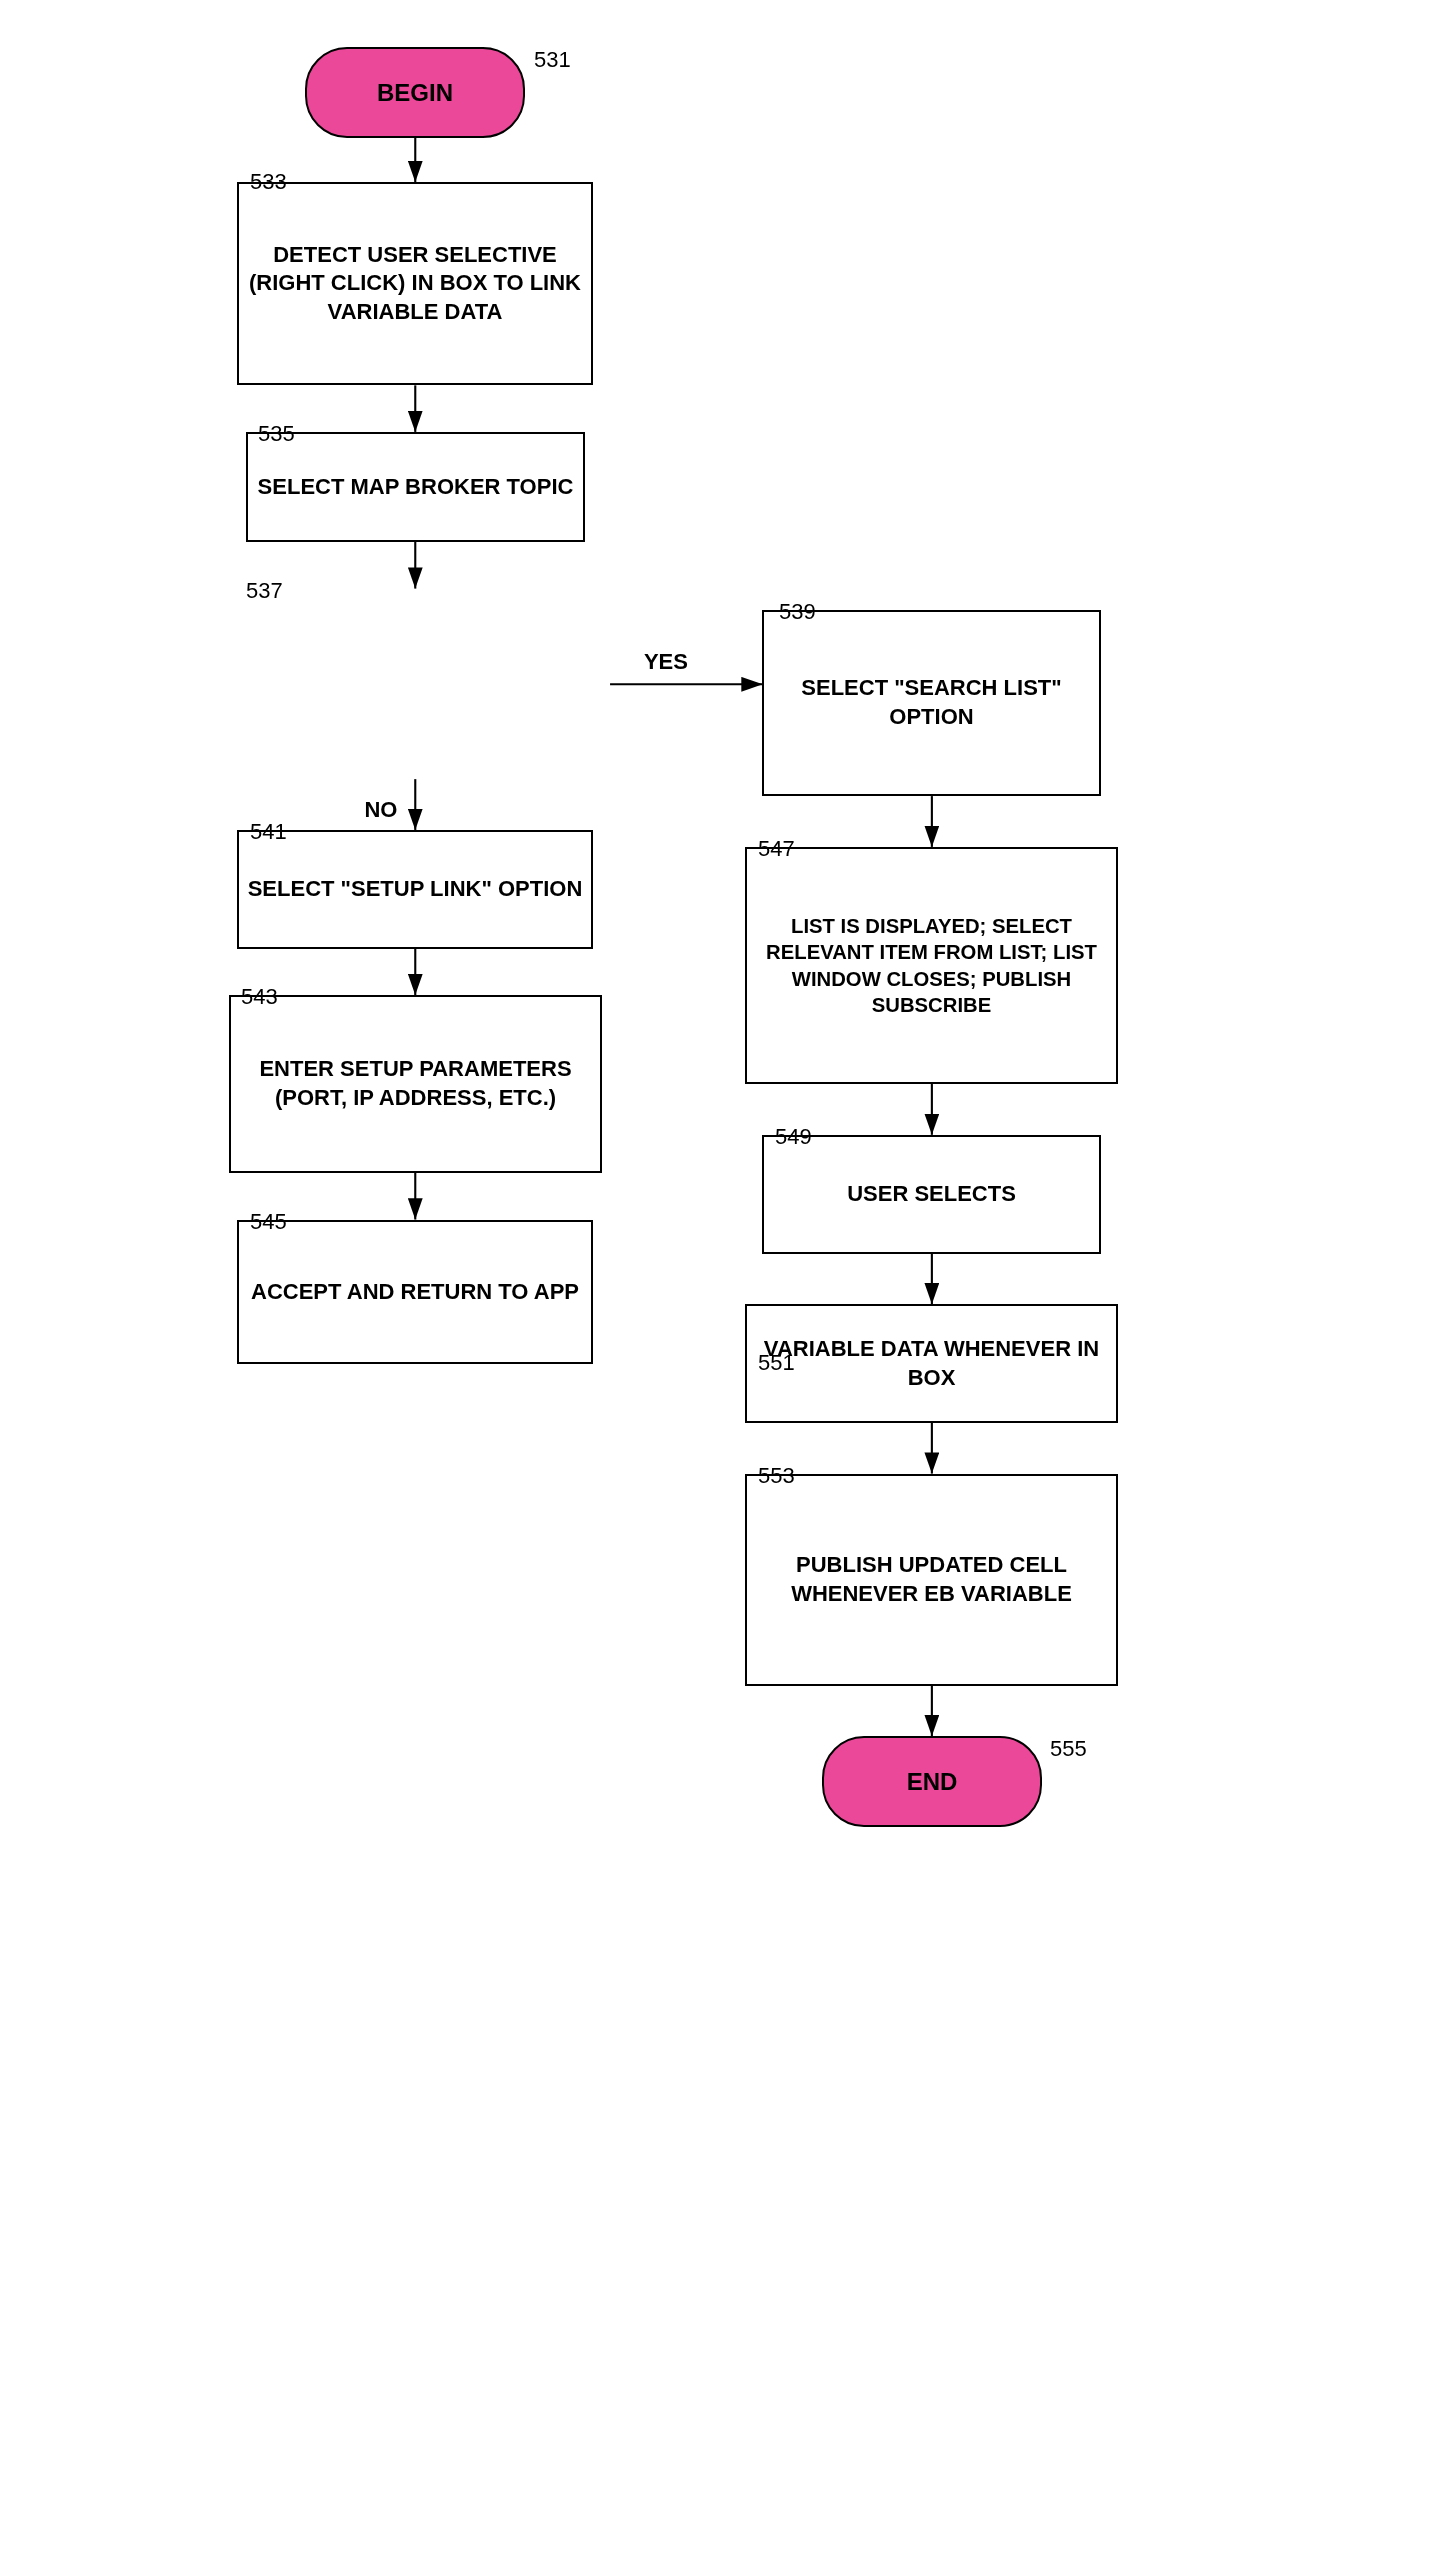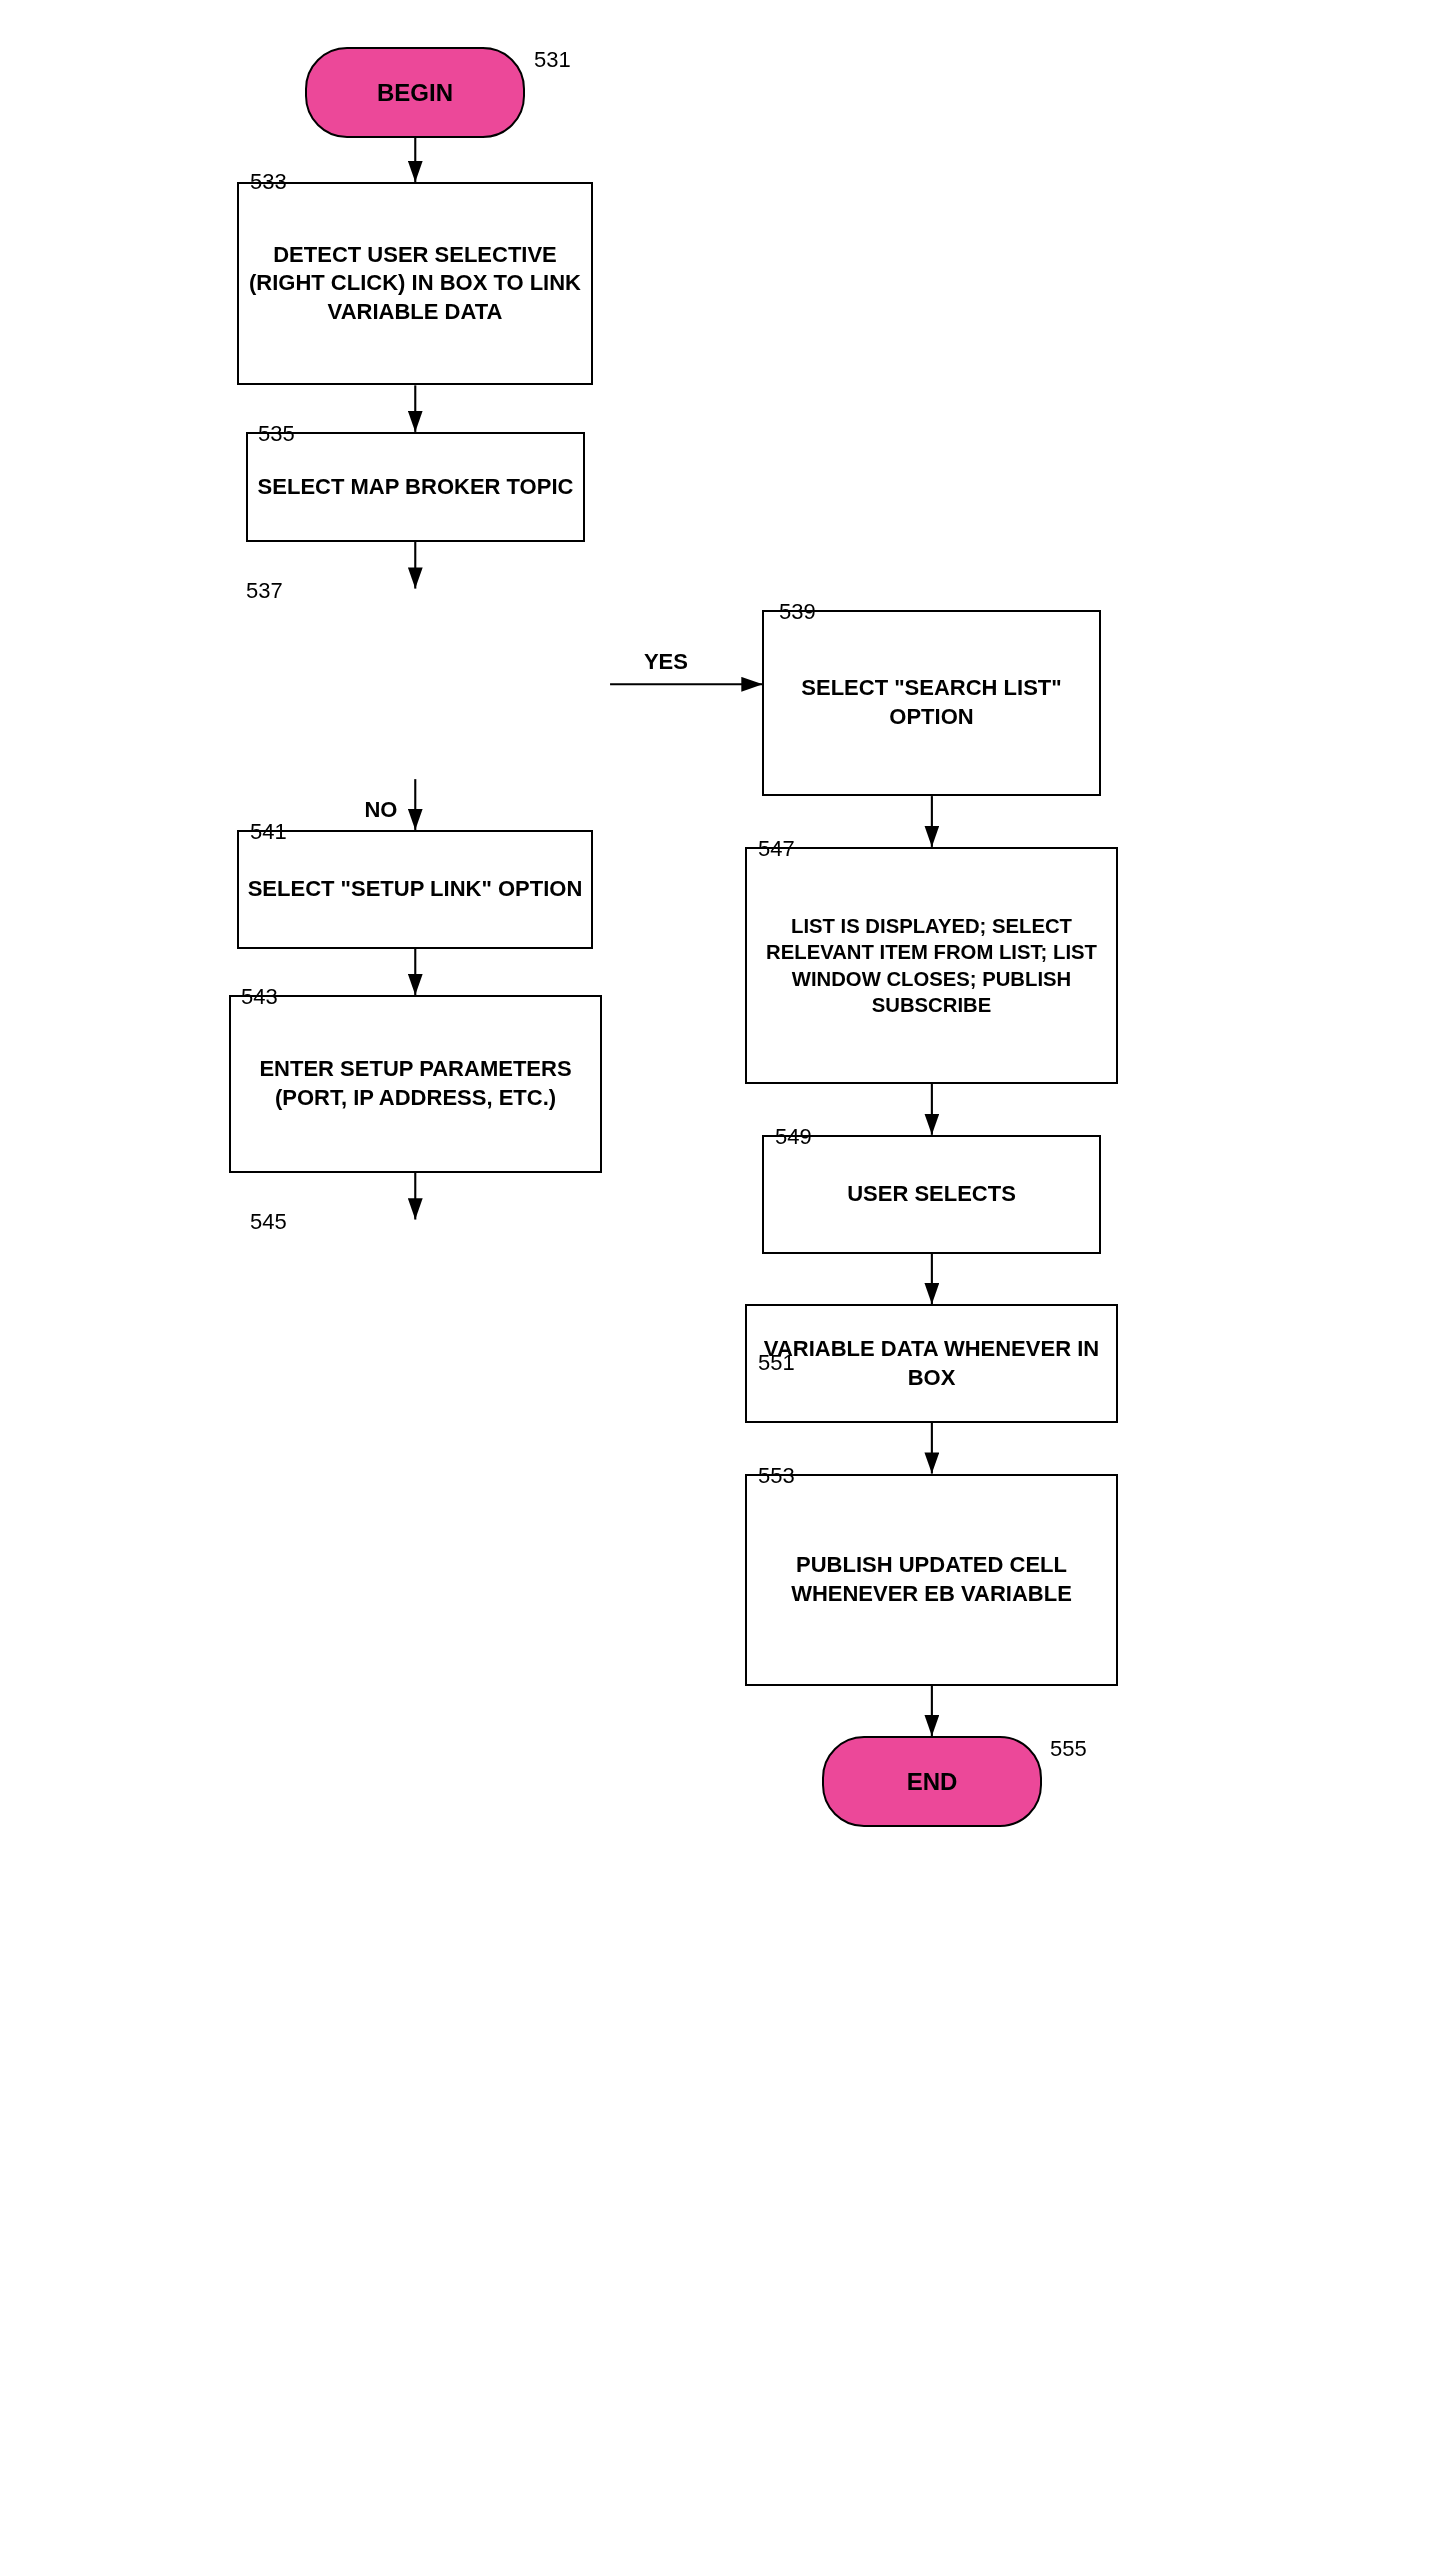--- a/index.html
+++ b/index.html
@@ -167,20 +167,23 @@
   <div class="fc-element shape-rect" style="left:237px; top:830px; width:356px; height:119px;">
     <span class="fc-label" style="font-size:22px;">SELECT "SETUP LINK" OPTION</span>
   </div>
   <span class="fc-ref" style="left:250px; top:819px;">541</span>
 
   <div class="fc-element shape-rect" style="left:229px; top:995px; width:373px; height:178px;">
     <span class="fc-label" style="font-size:22px;">ENTER SETUP PARAMETERS (PORT, IP ADDRESS, ETC.)</span>
   </div>
   <span class="fc-ref" style="left:241px; top:984px;">543</span>
 
+  <div class="fc-element shape-rect" style="left:237px; top:1220px; width:356px; height:144px;">
+    <span class="fc-label" style="font-size:22px;">ACCEPT AND RETURN TO APP</span>
+  </div>
   <span class="fc-ref" style="left:250px; top:1209px;">545</span>
 
   <div class="fc-element shape-rect" style="left:745px; top:847px; width:373px; height:237px;">
     <span class="fc-label" style="font-size:20.3px;">LIST IS DISPLAYED; SELECT RELEVANT ITEM FROM LIST; LIST WINDOW CLOSES; PUBLISH SUBSCRIBE</span>
   </div>
   <span class="fc-ref" style="left:758px; top:836px;">547</span>
 
   <div class="fc-element shape-rect" style="left:762px; top:1135px; width:339px; height:119px;">
     <span class="fc-label" style="font-size:22px;">USER SELECTS</span>
   </div>

